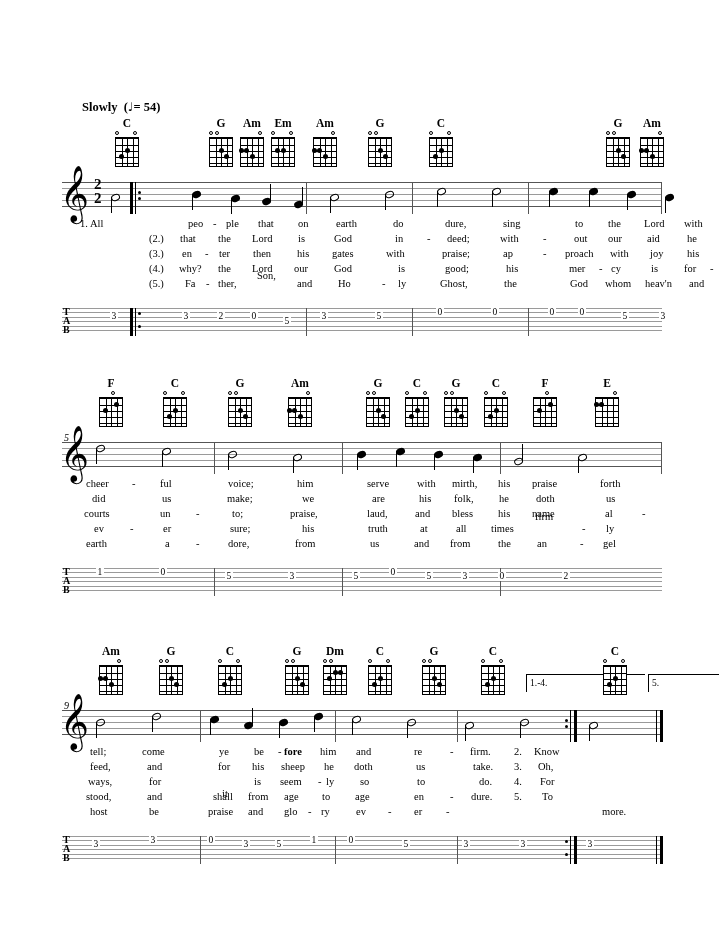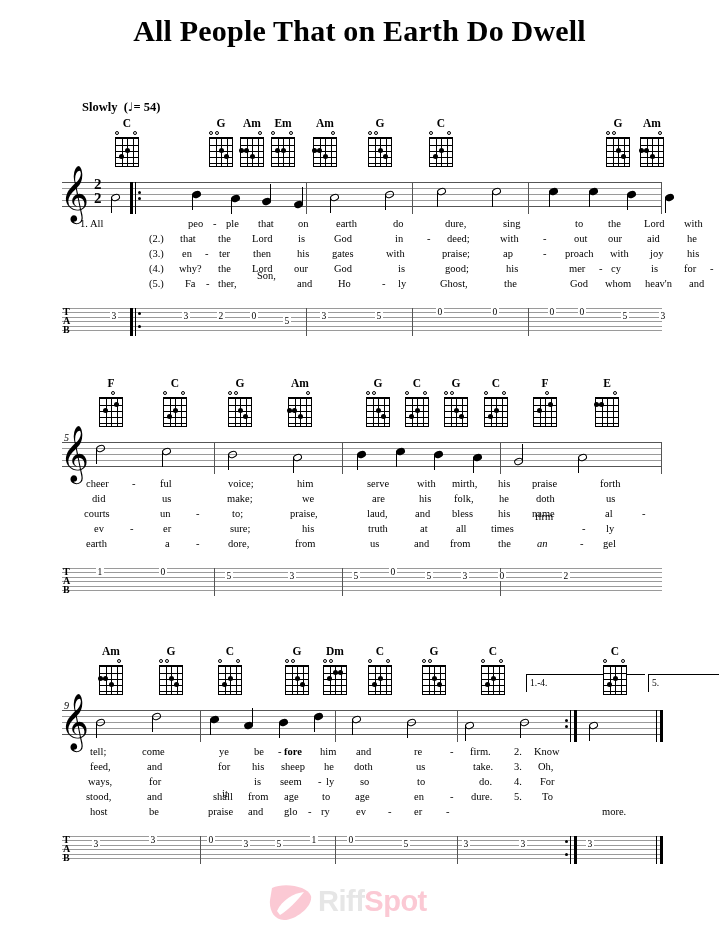--- a/index.html
+++ b/index.html
@@ -74,21 +74,20 @@
   .wm .wtext{position:absolute;left:50px;top:1px;font-size:29px;font-weight:bold;
              font-family:"Liberation Sans",sans-serif;letter-spacing:-0.5px;}
   .wm .riff{color:#e6e6e6;}
   .wm .spot{color:#fbc9d4;}
 </style>
 </head>
 <body>
 
 <div class="page">
 
-  <div class="title">All People That on Earth Do Dwell</div>
 
 
   <div class="tempo">
     <span>Slowly</span>
     <span>&nbsp;(</span><span class="noteglyph">♩</span><span>= 54</span><span>)</span>
   </div>
 
   <div id="systems-root">
       <div class="system" style="top: 118px; height: 230px;">
         <div class="chord" style="left: 112px;">
@@ -668,21 +667,21 @@
           <div class="lyr" style="left: 544px; top: 45px;">ly</div>
           <div class="lyr" style="left: 24px; top: 60px;">earth</div>
           <div class="lyr" style="left: 103px; top: 60px;">a</div>
           <div class="lyr" style="left: 134px; top: 60px;">-</div>
           <div class="lyr" style="left: 166px; top: 60px;">dore,</div>
           <div class="lyr" style="left: 233px; top: 60px;">from</div>
           <div class="lyr" style="left: 308px; top: 60px;">us</div>
           <div class="lyr" style="left: 352px; top: 60px;">and</div>
           <div class="lyr" style="left: 388px; top: 60px;">from</div>
           <div class="lyr" style="left: 436px; top: 60px;">the</div>
-          <div class="lyr" style="left: 475px; top: 60px; font-style: italic;">an</div>
+          <div class="lyr" style="left: 475px; top: 60px;">an</div>
           <div class="lyr" style="left: 518px; top: 60px;">-</div>
           <div class="lyr" style="left: 541px; top: 60px;">gel</div>
         </div>
         <div class="tab" style="top: 190px;">
           <div class="ln" style="top: 0px;"></div>
           <div class="ln" style="top: 4.4px;"></div>
           <div class="ln" style="top: 8.8px;"></div>
           <div class="ln" style="top: 13.2px;"></div>
           <div class="ln" style="top: 17.6px;"></div>
           <div class="ln" style="top: 22px;"></div>
@@ -1007,21 +1006,14 @@
           <div class="tabnum" style="left: 248px; top: 0px;">1</div>
           <div class="tabnum" style="left: 285px; top: 0px;">0</div>
           <div class="tabnum" style="left: 340px; top: 4.4px;">5</div>
           <div class="tabnum" style="left: 400px; top: 4.4px;">3</div>
           <div class="tabnum" style="left: 457px; top: 4.4px;">3</div>
           <div class="tabnum" style="left: 524px; top: 4.4px;">3</div>
         </div>
       </div>
     </div>
 
-  <div class="wm">
-    <svg width="46" height="38" viewBox="0 0 46 38">
-      <path d="M4 4 C 16 -2, 40 2, 43 12 C 45 22, 28 36, 16 36 C 6 36, 1 26, 2 16 Z" fill="#fbc9d4"></path>
-      <path d="M9 27 C 14 16, 26 9, 36 8 C 30 16, 20 26, 12 31 Z" fill="#ffffff"></path>
-    </svg>
-    <div class="wtext"><span class="riff">Riff</span><span class="spot">Spot</span></div>
-  </div>
 
 </div>
 
 </body></html>

